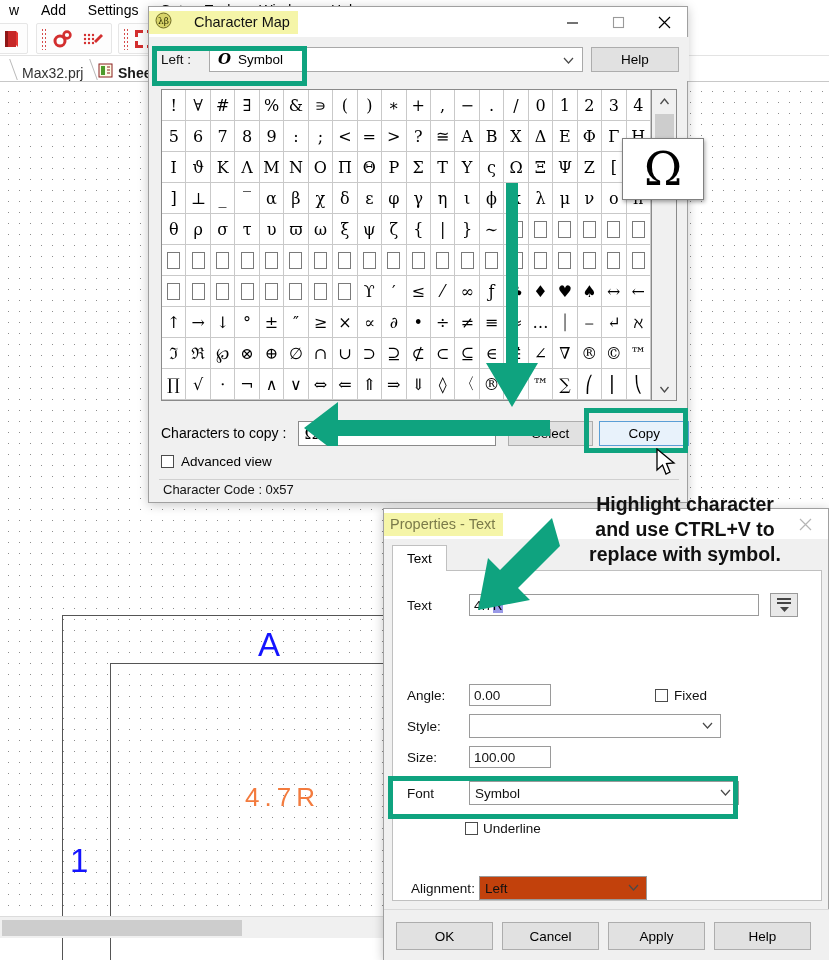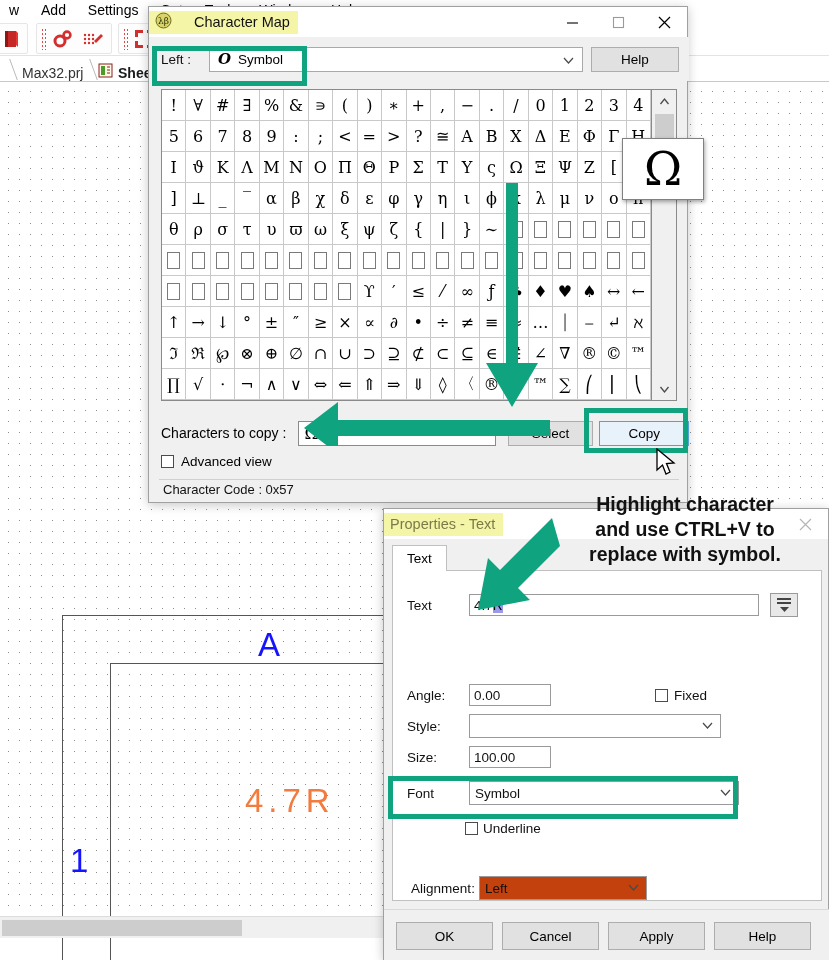--- a/index.html
+++ b/index.html
@@ -55,21 +55,21 @@
   }
   .frame-outer { position:absolute; left:62px; top:533px; width: 1000px; height: 1000px;
     border-left: 1.5px solid #555; border-top: 1.5px solid #555; }
   .frame-inner { position:absolute; left:110px; top:581px; width: 1000px; height: 1000px;
     border-left: 1.5px solid #555; border-top: 1.5px solid #555; }
   .zone-label {
     position: absolute; color: #1414ff; font-family: "Liberation Sans", sans-serif;
     font-size: 33px; font-weight: 300; letter-spacing:0px;
   }
   .dim-text {
-    position: absolute; color: #f37b3e; font-size: 33px; letter-spacing: 5px;
+    position: absolute; color: #f37b3e; font-size: 26px; letter-spacing: 5px;
     font-family: "Liberation Sans", sans-serif; font-weight: 300;
   }
   .hscroll {
     position: absolute; left: 0; bottom: 0; width: 829px; height: 22px;
     background: #f0f0f0; border-top: 1px solid #dcdcdc;
   }
   .hscroll .thumb { position:absolute; left:2px; top:3px; width: 240px; height: 16px; background:#cdcdcd; }
 
   
   .dialog { position: absolute; background: #f0f0f0; border: 1px solid #a0a0a0;

